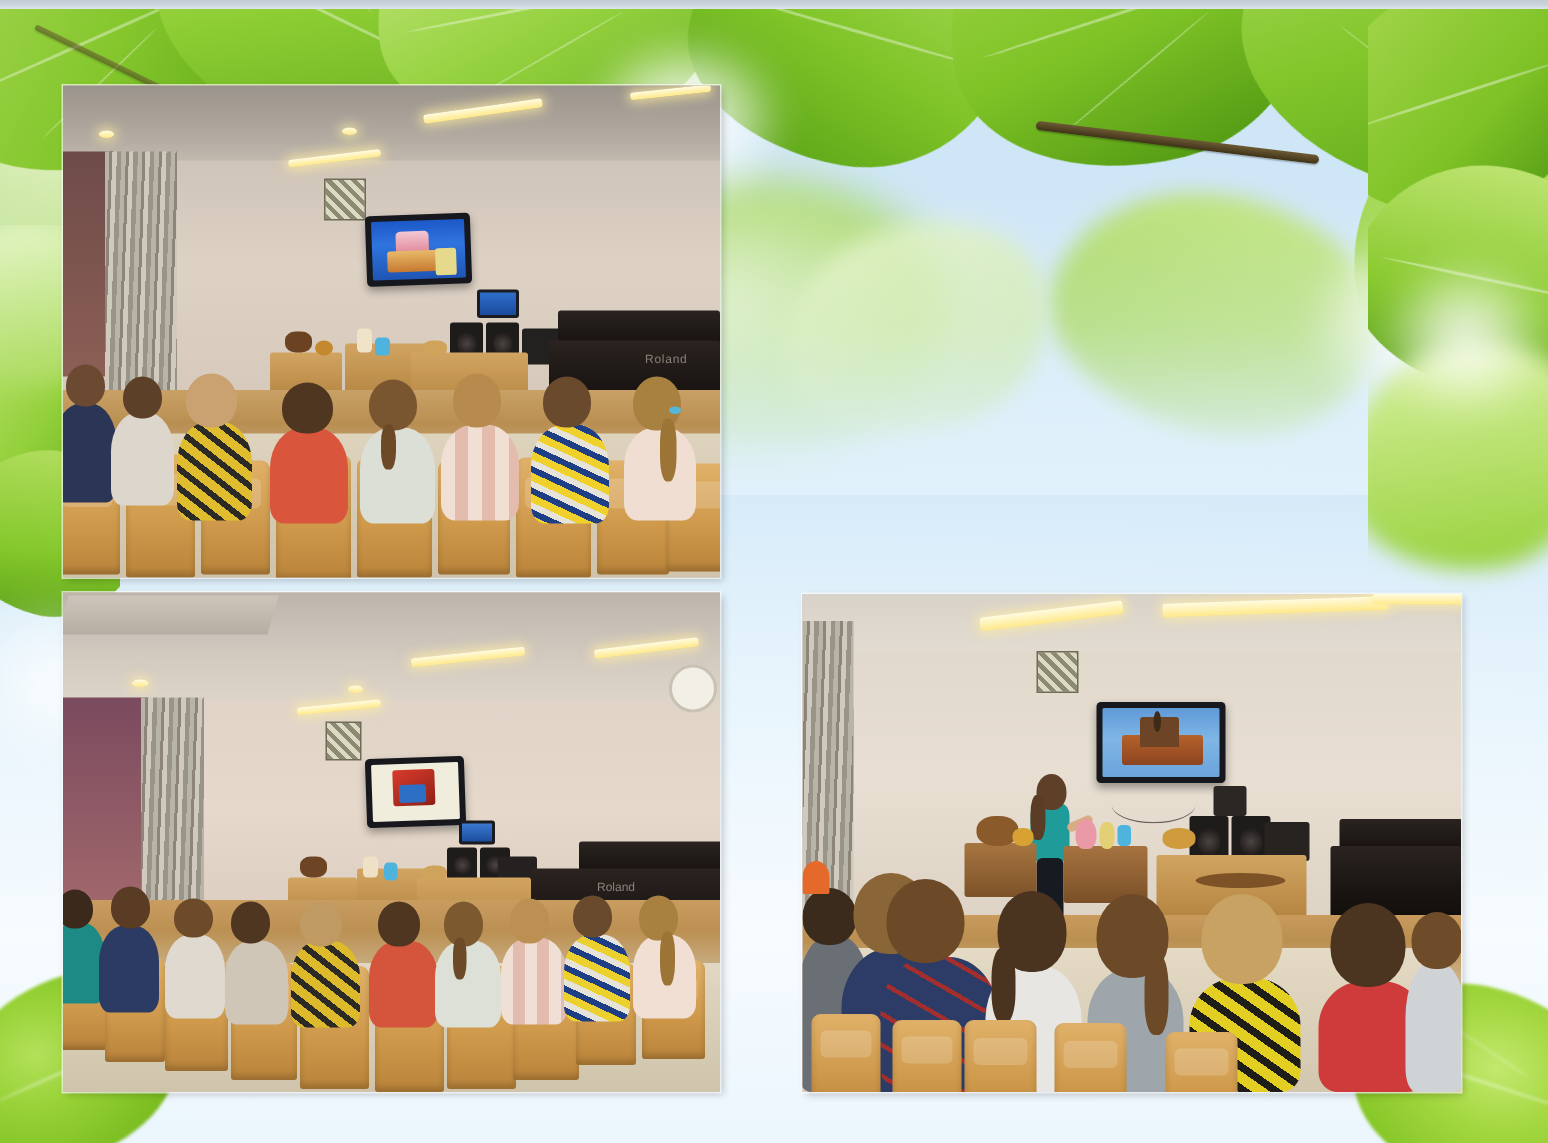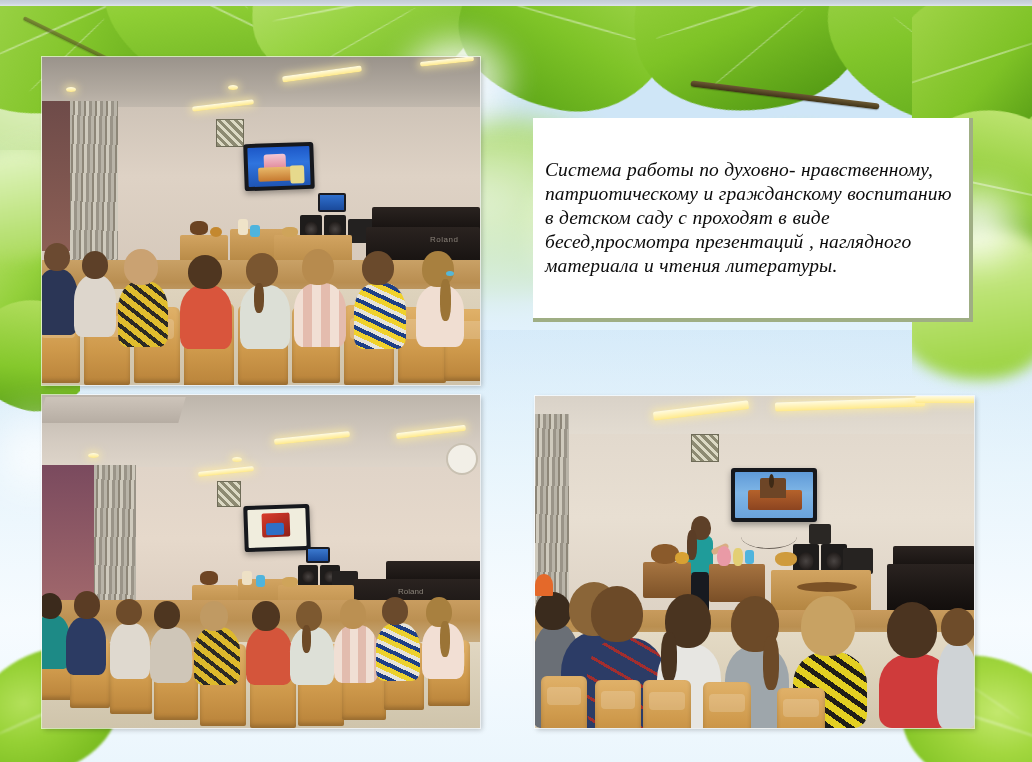--- a/index.html
+++ b/index.html
@@ -461,17 +461,14 @@
       <div class="head" style="left:406px;top:212px;width:34px;height:38px;background:#6e4c2a;"></div>
 
       <div class="chair" style="left:6px;bottom:-18px;width:46px;height:70px;"></div>
       <div class="chair" style="left:60px;bottom:-22px;width:46px;height:70px;"></div>
       <div class="chair" style="left:108px;bottom:-24px;width:48px;height:72px;"></div>
       <div class="chair" style="left:168px;bottom:-26px;width:48px;height:72px;"></div>
       <div class="chair" style="left:242px;bottom:-30px;width:48px;height:70px;"></div>
     </div>
   </div>
 
-  <div class="textbox">
-    <p>Система работы по духовно- нравственному, патриотическому и гражданскому воспитанию в детском саду с проходят в виде бесед,просмотра презентаций , наглядного материала и чтения литературы.</p>
-  </div>
 
 </div>
 
 </body></html>

